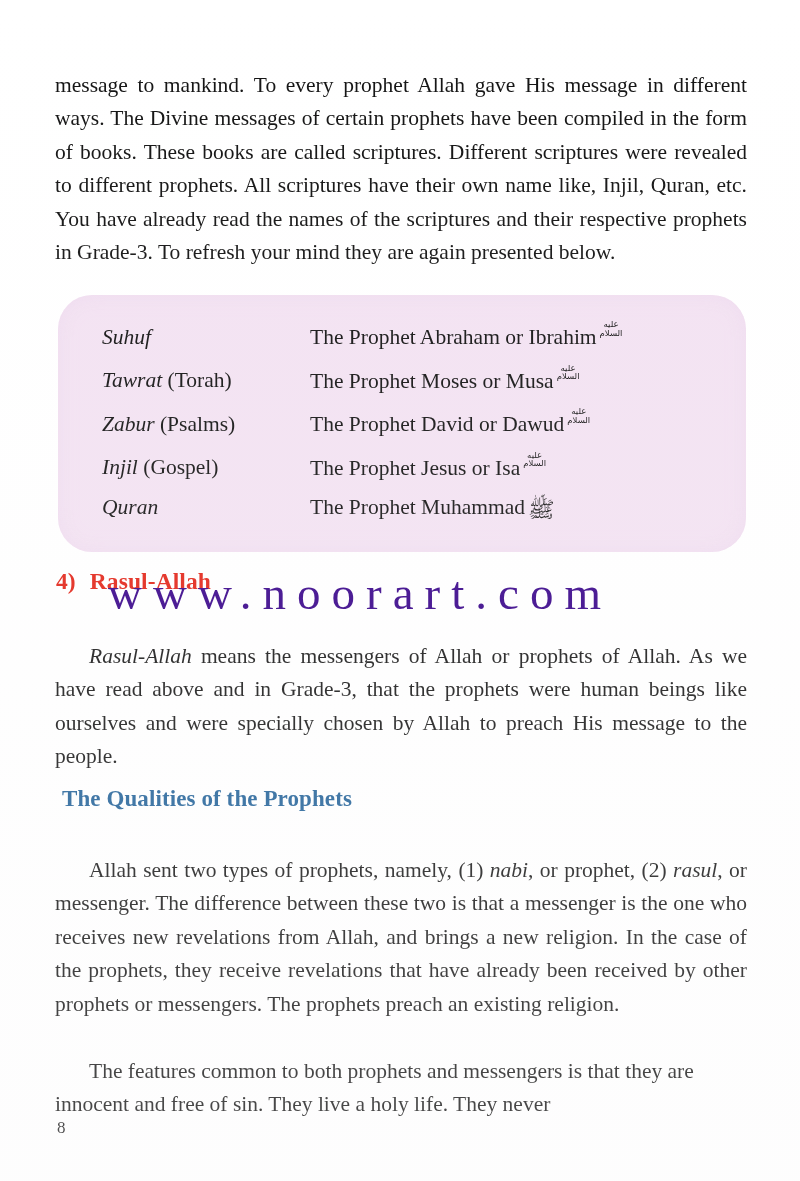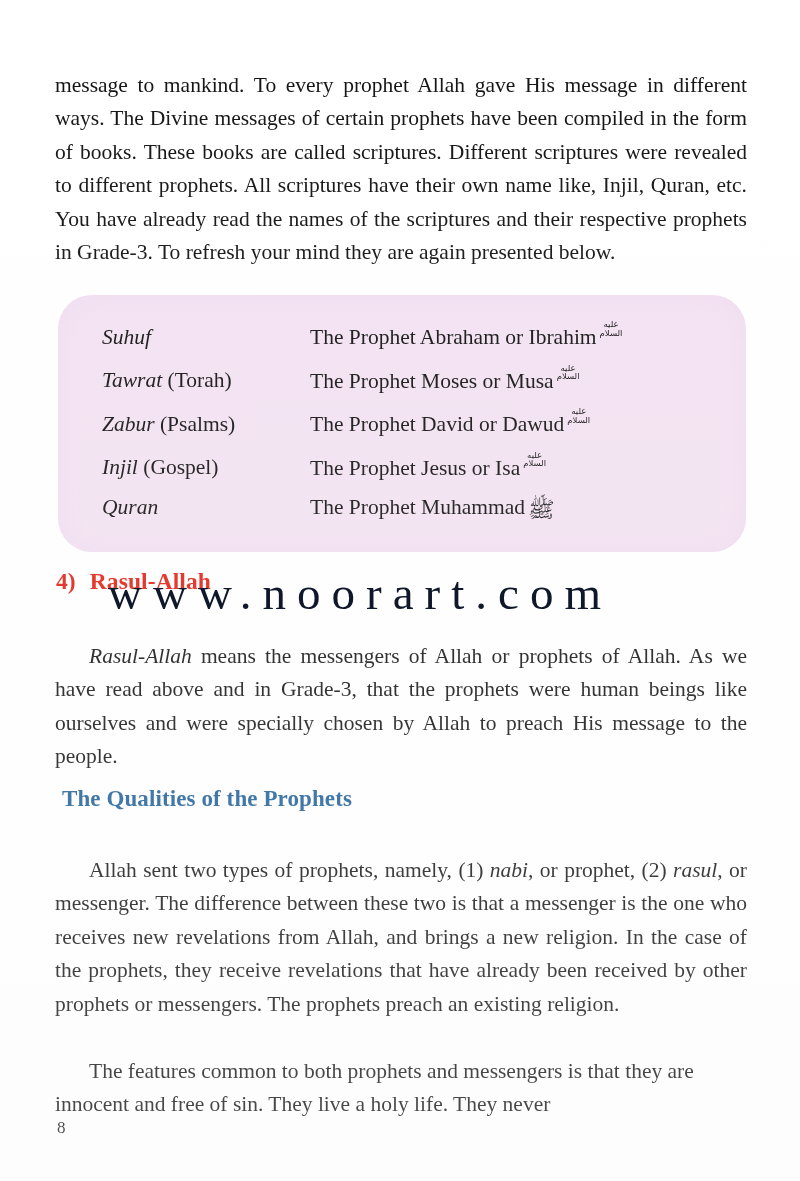--- a/index.html
+++ b/index.html
@@ -130,21 +130,21 @@
   
   .watermark {
     position: absolute;
     left: 0;
     top: 566px;
     width: 720px;
     text-align: center;
     font-family: "Liberation Serif", "DejaVu Serif", serif;
     font-size: 47px;
     letter-spacing: 11px;
-    color: #0f172a;
+    color: #4c1d95;
     white-space: nowrap;
     pointer-events: none;
     z-index: 5;
   }
 
   
   .page-number {
     position: absolute;
     left: 57px;
     top: 1118px;

